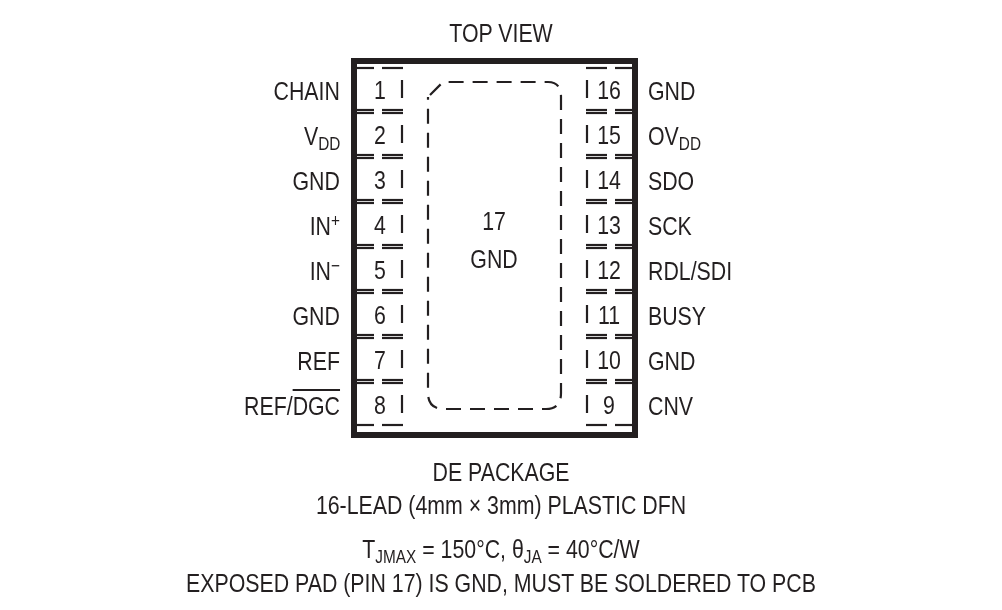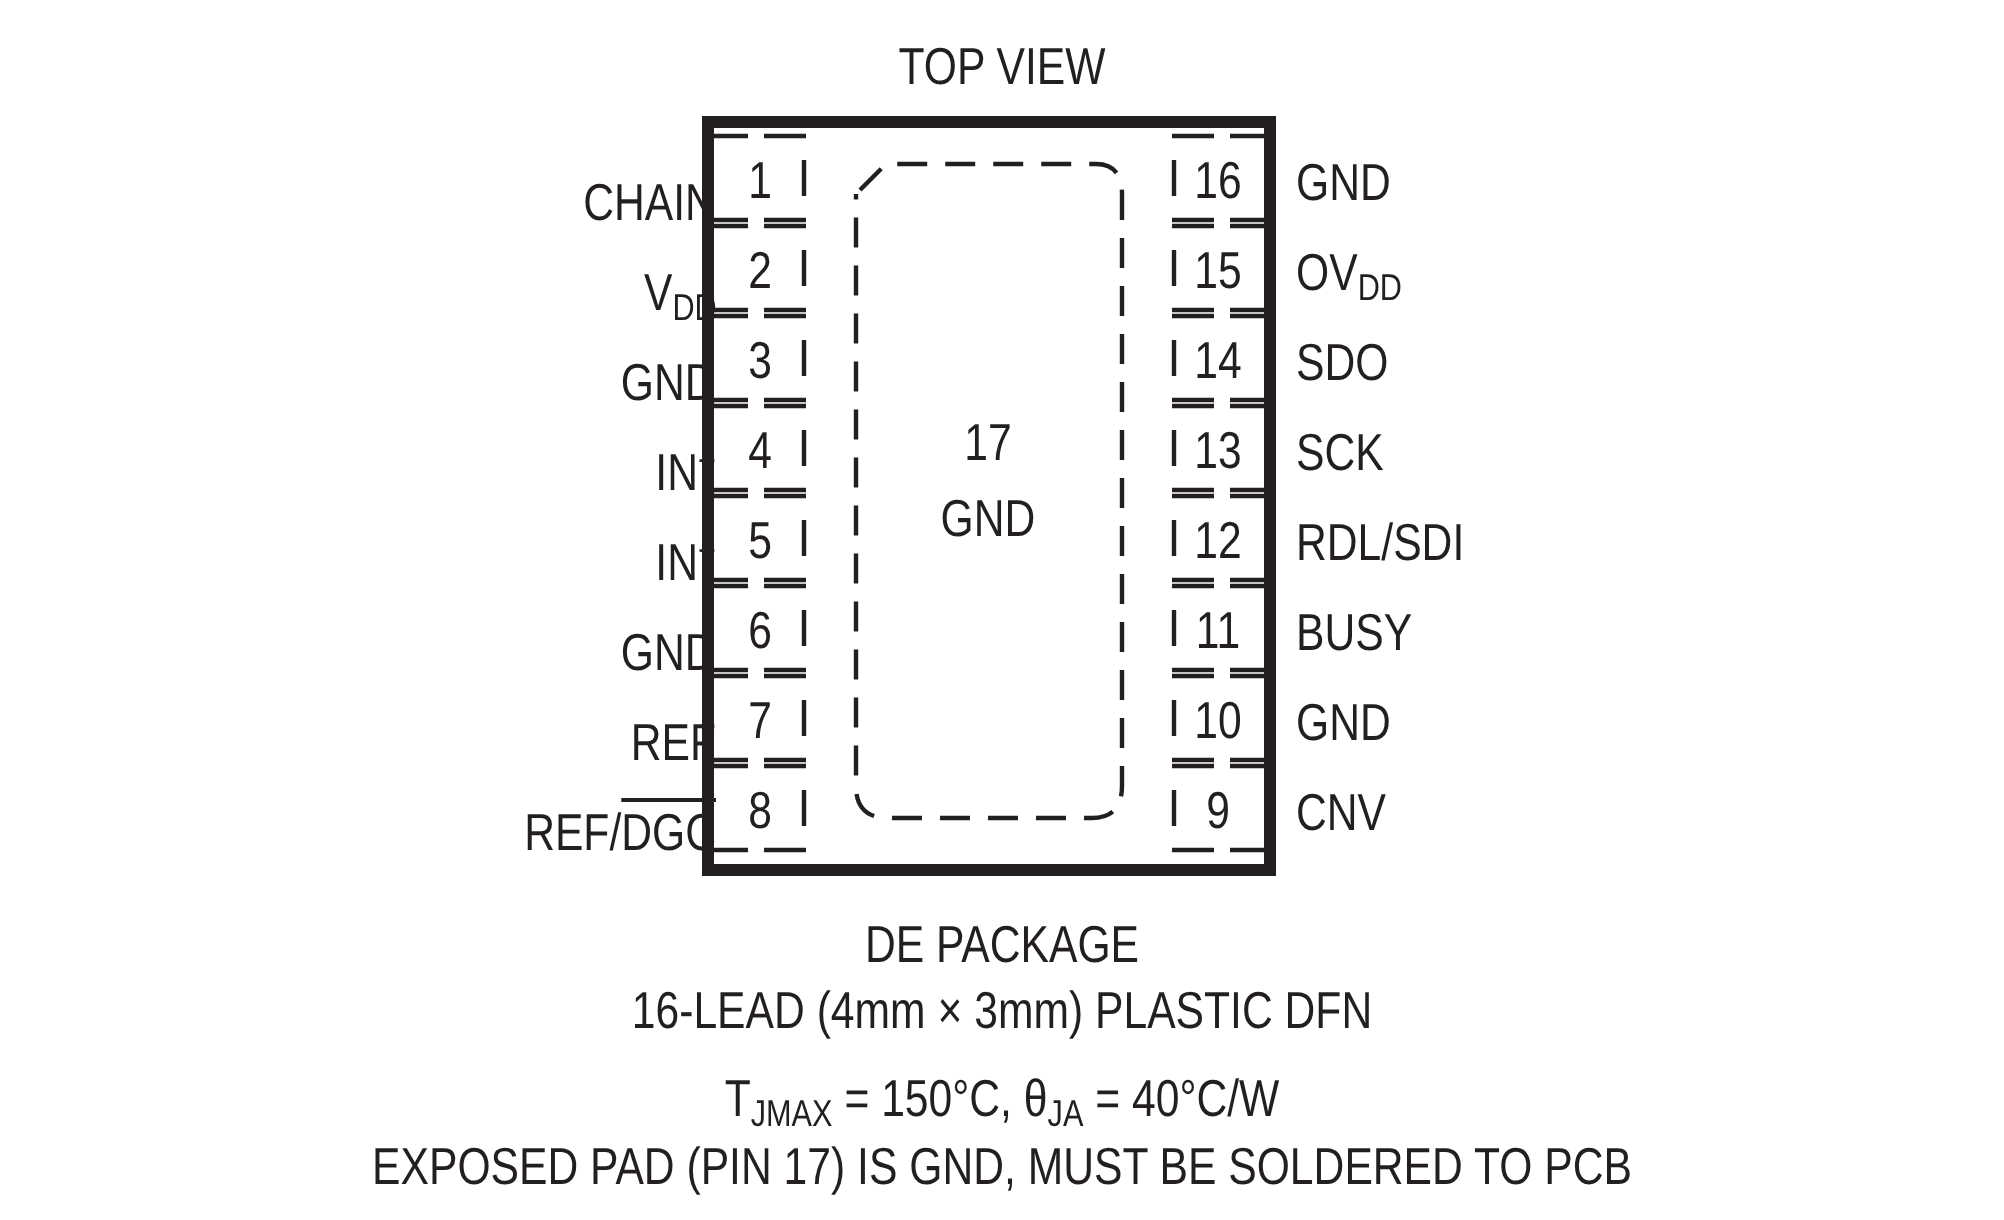--- a/index.html
+++ b/index.html
@@ -3,21 +3,21 @@
 <meta charset="utf-8">
 <style>
   html, body { margin: 0; padding: 0; background: #ffffff; }
   body { width: 1002px; height: 610px; position: relative; overflow: hidden;
          font-family: "Liberation Sans", "DejaVu Sans", sans-serif; color: #231f20; }
   .txt { position: absolute; white-space: nowrap; font-size: 26px; line-height: 1;
          transform: scaleX(0.82); }
   .title { left: 0; width: 1002px; text-align: center; top: 20px; transform-origin: 501px 0; }
   .lbl-left { right: 0; text-align: right; transform-origin: right center; }
   .lbl-right { left: 0; text-align: left; transform-origin: left center; }
-  .left-col { position: absolute; left: 0; width: 340px; top: 10px; height: 598px; padding-left: 18px; }
+  .left-col { position: absolute; left: 0; width: 340px; top: 0; height: 598px; }
   .right-col { position: absolute; left: 648px; width: 300px; top: 0; height: 610px; }
   .bottom { left: 0; width: 1002px; text-align: center; transform-origin: 501px 0; }
   sub { font-size: 0.72em; vertical-align: -0.28em; line-height: 0; }
   sup { font-size: 0.72em; vertical-align: 0.45em; line-height: 0; }
   .ovl { text-decoration: overline; }
   svg { position: absolute; left: 0; top: 0; }
 </style>
 </head>
 <body>
 

